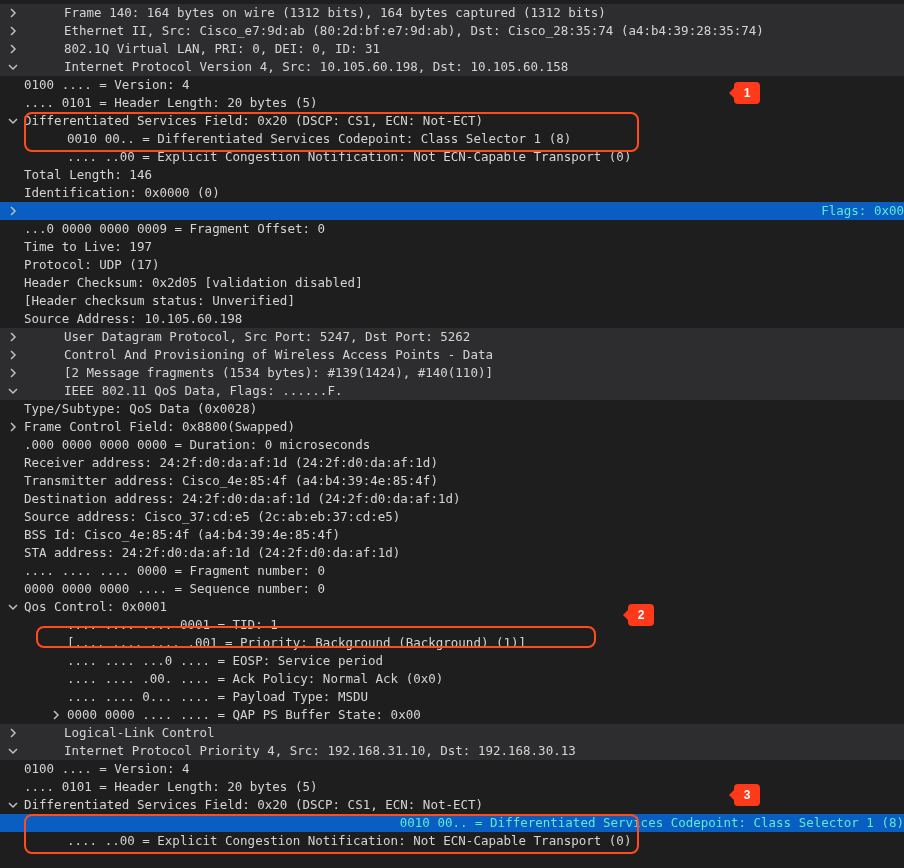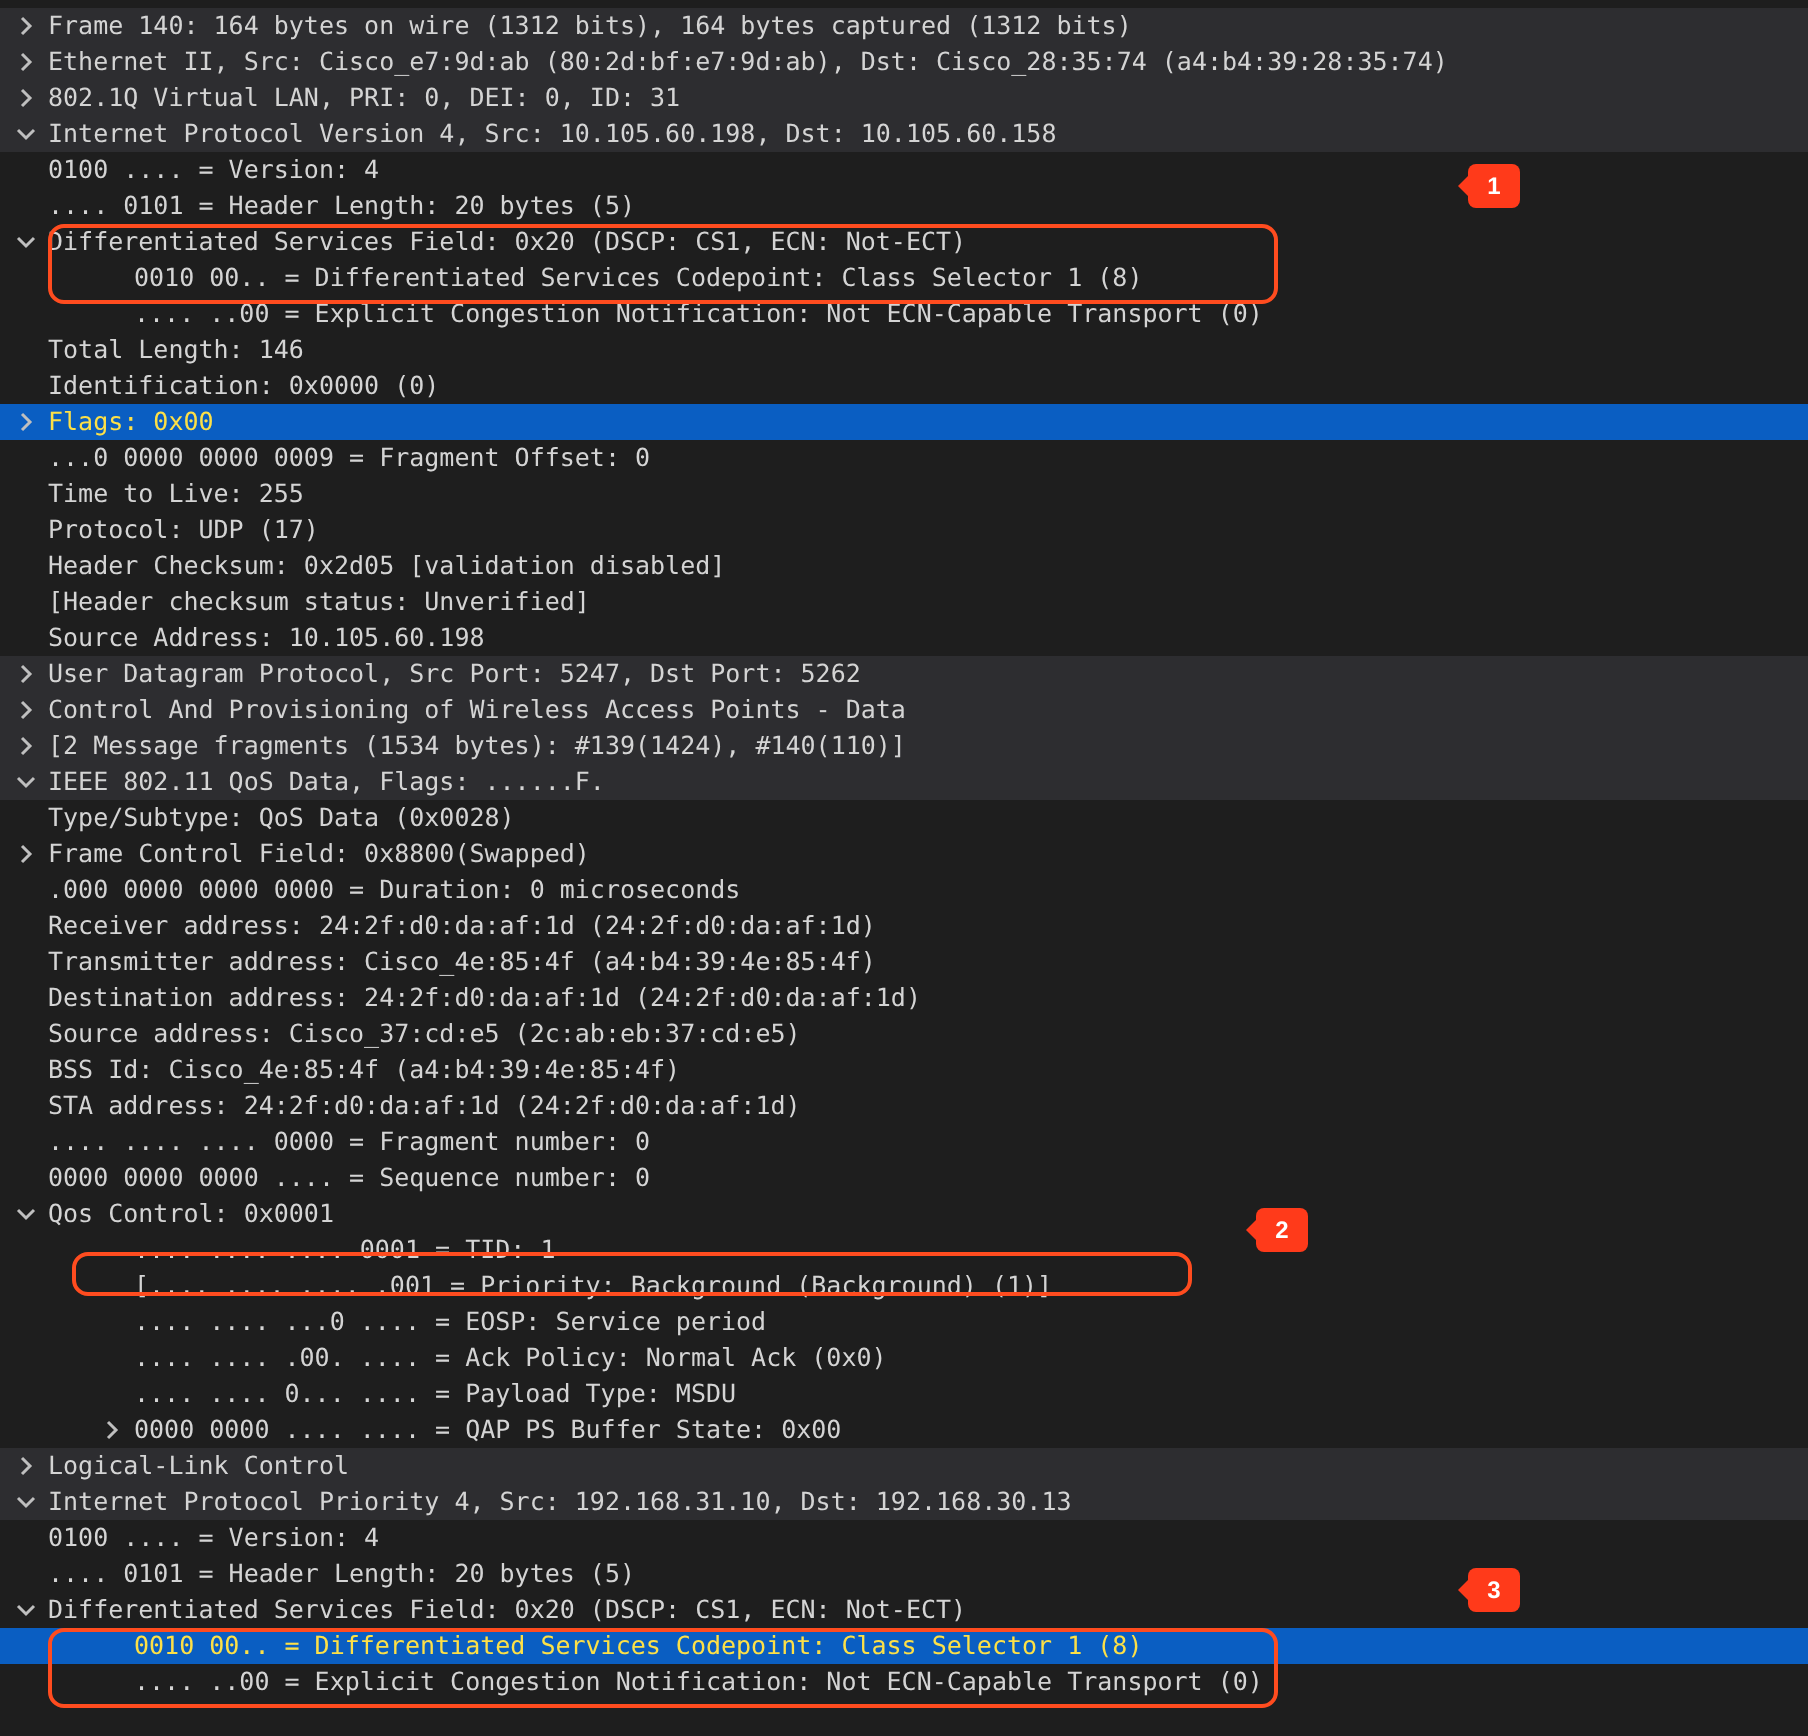--- a/index.html
+++ b/index.html
@@ -14,25 +14,25 @@
   overflow: hidden;
   padding: 4px 0;
 }
 .line {
   display: flex;
   align-items: center;
   white-space: pre;
   padding-left: 6px;
   height: 18px;
 }
-.line.level0 { padding-left: 6px; }
+.line.level0 { padding-left: 6px; gap: 40px; }
 .line.level1 { }
 .line.level2 { padding-left: 49px; }
 .line.shade { background: #2d2d30; }
-.line.selected { background: #0a5ec2; color: #fde047; }
+.line.selected { background: #0a5ec2; color: #5eead4; justify-content: space-between; }
 .toggle {
   display: inline-flex;
   width: 14px;
   height: 14px;
   align-items: center;
   justify-content: center;
   margin-right: 4px;
   color: #bfbfbf;
   flex-shrink: 0;
 }
@@ -96,21 +96,21 @@
           <path d="M1 3 L5 7 L9 3" fill="none" stroke="currentColor" stroke-width="1.5"></path>
         </svg></span><span>Differentiated Services Field: 0x20 (DSCP: CS1, ECN: Not-ECT)</span></div>
     <div class="line level2"><span class="spacer"></span><span>0010 00.. = Differentiated Services Codepoint: Class Selector 1 (8)</span></div>
     <div class="line level2"><span class="spacer"></span><span>.... ..00 = Explicit Congestion Notification: Not ECN-Capable Transport (0)</span></div>
     <div class="line level1"><span class="spacer"></span><span>Total Length: 146</span></div>
     <div class="line level1"><span class="spacer"></span><span>Identification: 0x0000 (0)</span></div>
     <div class="line level1 selected"><span class="toggle"><svg viewBox="0 0 10 10">
           <path d="M3 1 L7 5 L3 9" fill="none" stroke="currentColor" stroke-width="1.5"></path>
         </svg></span><span>Flags: 0x00</span></div>
     <div class="line level1"><span class="spacer"></span><span>...0 0000 0000 0009 = Fragment Offset: 0</span></div>
-    <div class="line level1"><span class="spacer"></span><span>Time to Live: 255</span></div>
+    <div class="line level1"><span class="spacer"></span><span>Time to Live: 197</span></div>
     <div class="line level1"><span class="spacer"></span><span>Protocol: UDP (17)</span></div>
     <div class="line level1"><span class="spacer"></span><span>Header Checksum: 0x2d05 [validation disabled]</span></div>
     <div class="line level1"><span class="spacer"></span><span>[Header checksum status: Unverified]</span></div>
     <div class="line level1"><span class="spacer"></span><span>Source Address: 10.105.60.198</span></div>
     <div class="line level0 shade"><span class="toggle"><svg viewBox="0 0 10 10">
           <path d="M3 1 L7 5 L3 9" fill="none" stroke="currentColor" stroke-width="1.5"></path>
         </svg></span><span>User Datagram Protocol, Src Port: 5247, Dst Port: 5262</span></div>
     <div class="line level0 shade"><span class="toggle"><svg viewBox="0 0 10 10">
           <path d="M3 1 L7 5 L3 9" fill="none" stroke="currentColor" stroke-width="1.5"></path>
         </svg></span><span>Control And Provisioning of Wireless Access Points - Data</span></div>

